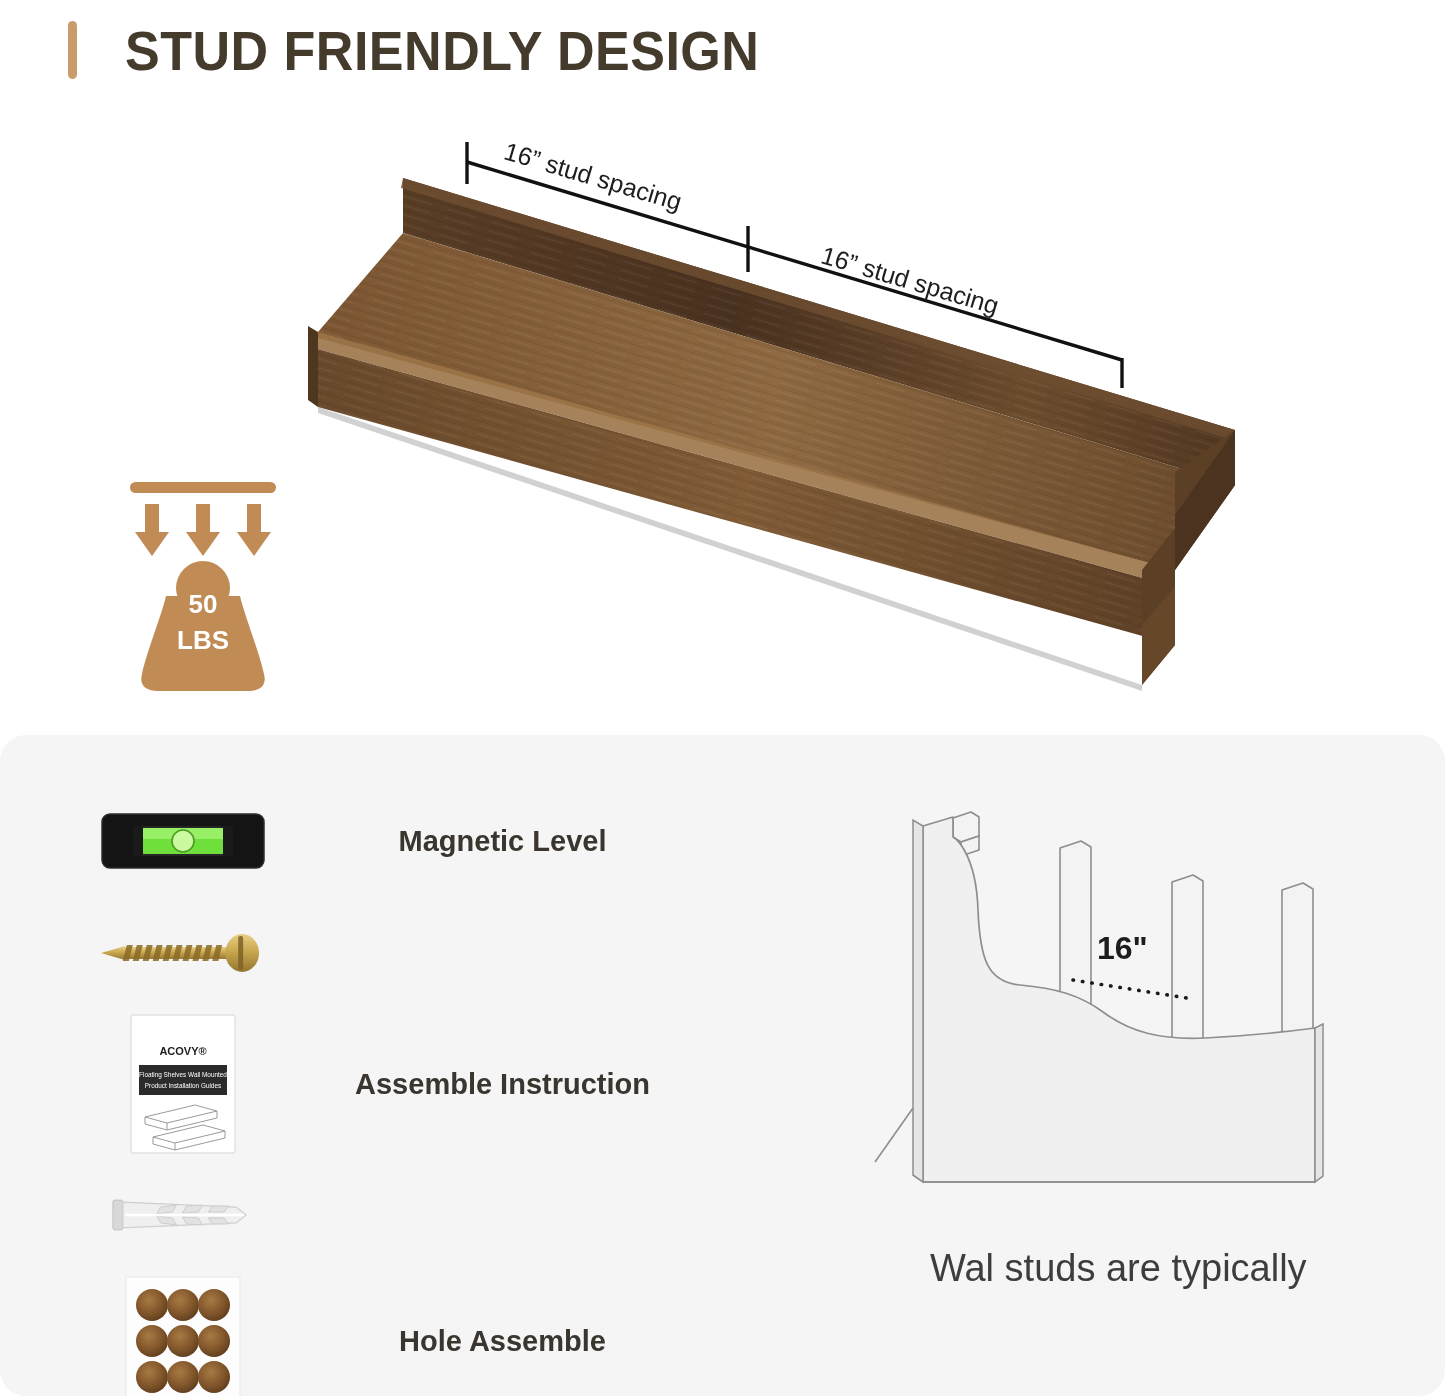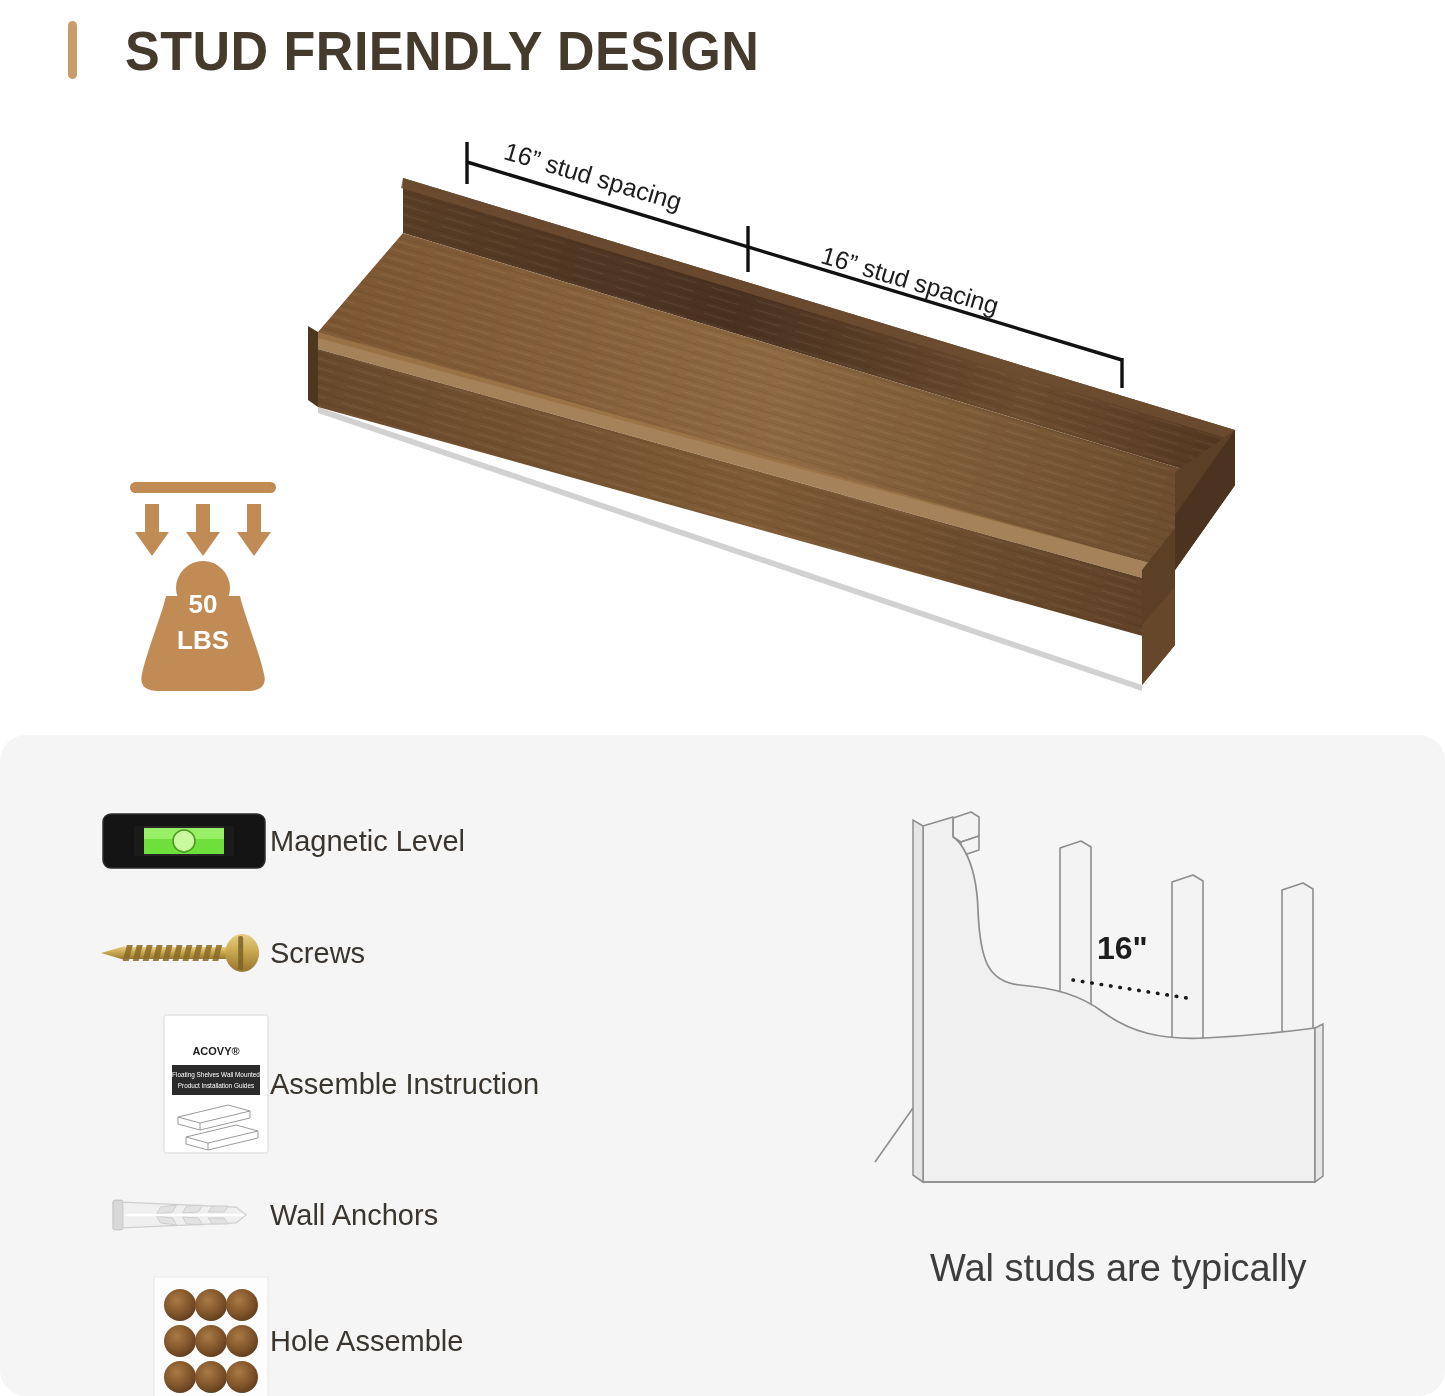--- a/index.html
+++ b/index.html
@@ -102,26 +102,27 @@
     display: flex;
     align-items: center;
     height: 112px;
   }
   .acc-thumb {
     width: 175px;
     height: 112px;
     flex: none;
     display: flex;
     align-items: center;
-    justify-content: flex-end;
+    justify-content: center;
   }
   .acc-label {
     flex: 1;
-    font-family: "Liberation Sans", sans-serif;
-    font-weight: 400;
+    text-align: center;
+    font-family: "Liberation Sans", sans-serif;
+    font-weight: 700;
     font-size: 29px;
     color: #3a352e;
     padding-right: 20px;
   }
 
   
   .stud-diagram {
     position: absolute;
     left: 845px; top: 55px;
     width: 500px; height: 430px;
@@ -292,21 +293,20 @@
             <polygon points="92,18 98,18 94,34 88,34"></polygon>
             <polygon points="102,18 108,18 104,34 98,34"></polygon>
             <polygon points="112,18 118,18 114,34 108,34"></polygon>
             <polygon points="122,18 128,18 124,34 118,34"></polygon>
           </g>
 
           <ellipse cx="148" cy="26" rx="17" ry="19" fill="url(#brass)"></ellipse>
           <rect x="144" y="9" width="5" height="34" rx="2" fill="#7d6228" opacity="0.85"></rect>
         </svg>
       </div>
-      <div class="acc-label">Screws</div>
     </div>
 
     <div class="acc-row" style="height:150px;">
       <div class="acc-thumb" style="height:150px;">
         <svg width="108" height="142" viewBox="0 0 108 142">
           <rect x="2" y="2" width="104" height="138" rx="3" fill="#ffffff" stroke="#e2e2e2" stroke-width="1.4"></rect>
           <text x="54" y="42" text-anchor="middle" font-family="Liberation Sans, sans-serif" font-size="11" font-weight="700" fill="#1d1d1d">ACOVY®</text>
           <rect x="10" y="52" width="88" height="30" fill="#2b2b2b"></rect>
           <text x="54" y="64" text-anchor="middle" font-family="Liberation Sans, sans-serif" font-size="6.4" fill="#ffffff">Floating Shelves Wall Mounted</text>
           <text x="54" y="75" text-anchor="middle" font-family="Liberation Sans, sans-serif" font-size="6.4" fill="#ffffff">Product Installation Guides</text>
@@ -337,21 +337,20 @@
             <path d="M92,18 L108,17 L104,24 L88,25 Z"></path>
             <path d="M118,18 L134,18 L130,24 L114,24 Z"></path>
             <path d="M62,28 L78,30 L82,37 L66,35 Z"></path>
             <path d="M88,29 L104,30 L108,37 L92,36 Z"></path>
             <path d="M114,30 L130,30 L134,36 L118,36 Z"></path>
           </g>
 
           <line x1="30" y1="27" x2="150" y2="27" stroke="#ffffff" stroke-width="2.4"></line>
         </svg>
       </div>
-      <div class="acc-label">Wall Anchors</div>
     </div>
 
     <div class="acc-row" style="height:140px;">
       <div class="acc-thumb" style="height:140px;">
         <svg width="118" height="132" viewBox="0 0 118 132">
           <defs>
             <radialGradient id="dot" cx="40%" cy="35%" r="70%">
               <stop offset="0%" stop-color="#a87a43"></stop>
               <stop offset="55%" stop-color="#85592d"></stop>
               <stop offset="100%" stop-color="#5f3c1c"></stop>

